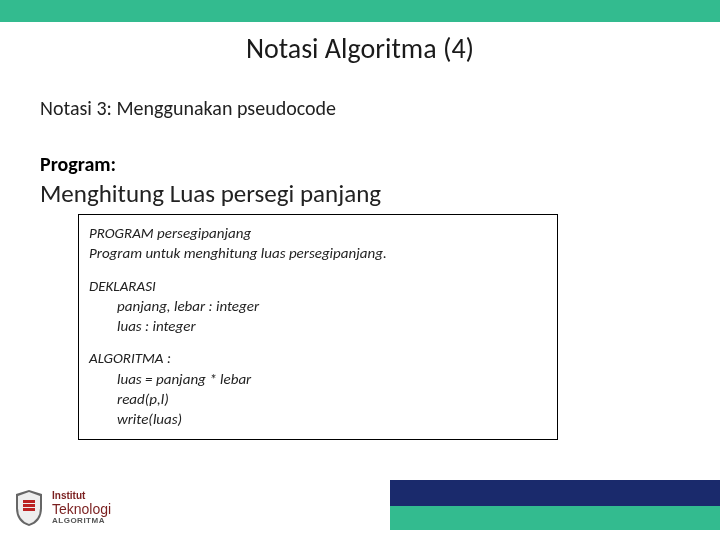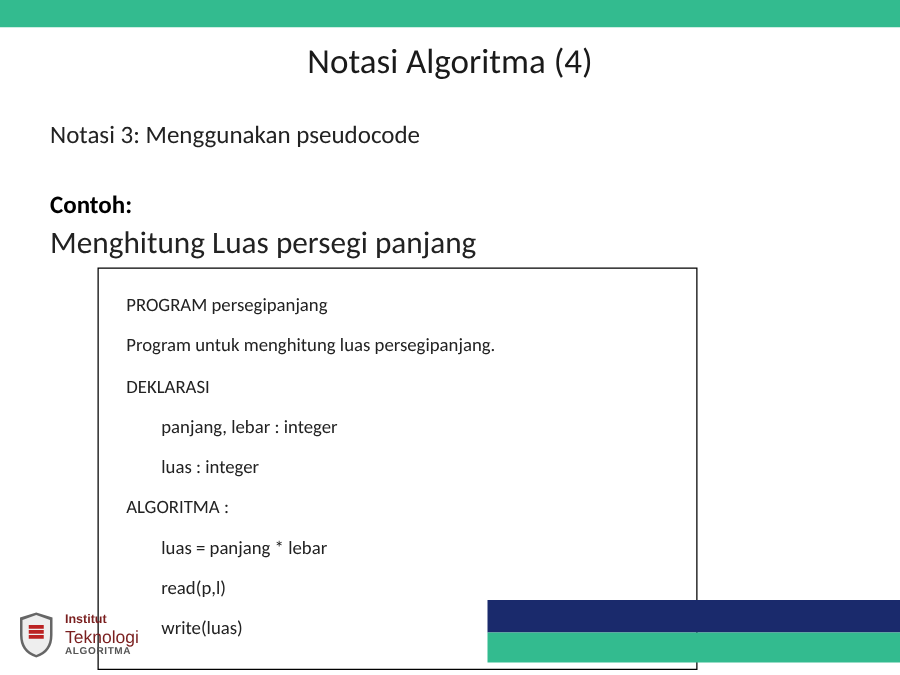--- a/index.html
+++ b/index.html
@@ -5,21 +5,21 @@
   * { margin: 0; padding: 0; box-sizing: border-box; }
   html, body { width: 720px; height: 540px; font-family: Calibri, Arial, sans-serif; background: #fff; overflow: hidden; }
   .slide { position: relative; width: 720px; height: 540px; }
   .top-bar { position: absolute; top: 0; left: 0; width: 720px; height: 22px; background: #33bb8f; }
   .title-text { color: #1a1a1a; font-size: 28px; font-weight: 400; }
   
   .subheading { position: absolute; top: 96px; left: 40px; font-size: 20px; color: #222; }
   .contoh-label { position: absolute; top: 152px; left: 40px; font-size: 20px; font-weight: 700; color: #000; }
   .contoh-desc { position: absolute; top: 178px; left: 40px; font-size: 25px; color: #222; }
   .code-box { position: absolute; top: 214px; left: 78px; width: 480px; border: 1px solid #000; padding: 8px 10px 10px 10px; background: #fff; font-family: Calibri, Arial, sans-serif; font-size: 15px; line-height: 1.35; color: #222; }
-  .code-box p { margin: 12px; }
+  .code-box p { margin: 0; font-style: italic; }
   .code-box .indent { padding-left: 28px; }
   .code-box .section { margin-top: 12px; }
   .logo-wrap { position: absolute; left: 12px; bottom: 12px; display: flex; align-items: center; gap: 6px; }
   .logo-mark { width: 34px; height: 40px; position: relative; }
   .logo-mark svg { width: 34px; height: 40px; }
   .logo-text { display: flex; flex-direction: column; line-height: 1; font-family: Arial, sans-serif; }
   .logo-text .l1 { font-size: 10px; color: #7a1f1f; font-weight: 700; }
   .logo-text .l2 { font-size: 14px; color: #7a1f1f; font-weight: 400; margin-top: 1px; }
   .logo-text .l3 { font-size: 8px; color: #555; font-weight: 700; letter-spacing: 0.5px; margin-top: 1px; }
   .footer-blue { position: absolute; right: 0; bottom: 34px; width: 330px; height: 26px; background: #1a2a6c; }
@@ -31,21 +31,21 @@
 <div class="slide">
 
   <div class="top-bar"></div>
 
   <div style="position:absolute; top:22px; left:0; width:720px; height:52px; background:#fff; display:flex; align-items:center; justify-content:center;text-align:center;">
     <span class="title-text">Notasi Algoritma (4)</span>
   </div>
 
   <div class="subheading">Notasi 3: Menggunakan pseudocode</div>
 
-  <div class="contoh-label">Contoh:</div>
+  <div class="contoh-label">Program:</div>
   <div class="contoh-desc">Menghitung Luas persegi panjang</div>
 
   <div class="code-box">
     <p>
       <span>PROGRAM</span>
       <span> </span><span>persegipanjang</span>
     </p>
     <p>Program untuk menghitung luas persegipanjang.</p>
 
     <p class="section">DEKLARASI</p>

